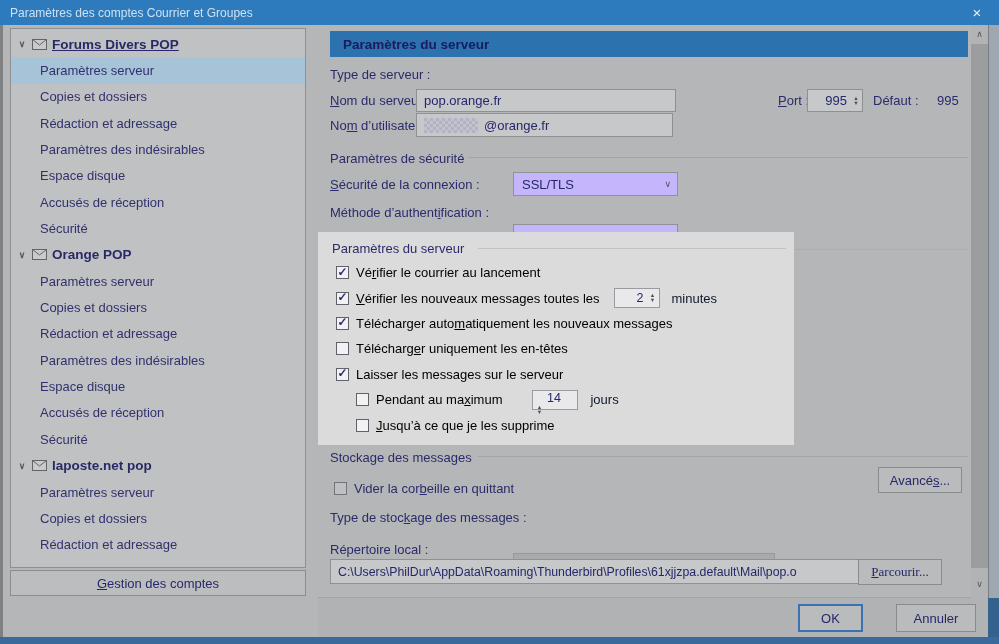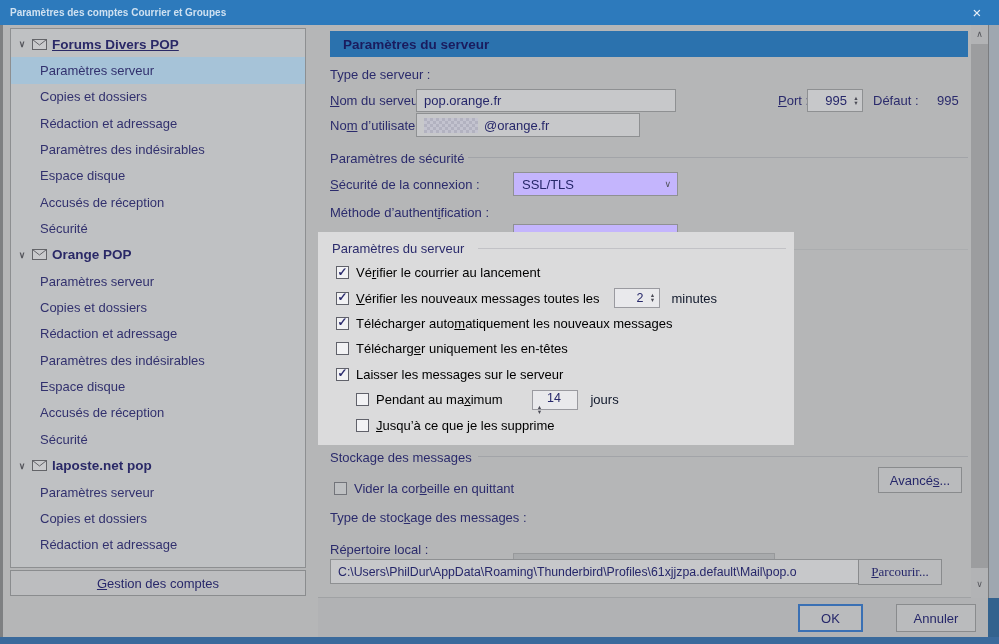--- a/index.html
+++ b/index.html
@@ -5,21 +5,21 @@
   html,body{margin:0;padding:0;}
   #screen{position:relative;width:999px;height:644px;overflow:hidden;
     background:#b5b6b7;font-family:"Liberation Sans",sans-serif;color:#2b2b6c;}
   .abs{position:absolute;}
   .row{position:absolute;display:flex;align-items:center;}
   .lbl{color:#2b2b6c;font-size:13px;white-space:nowrap;}
   u{text-decoration:underline;}
 
   
   #titlebar{left:0;top:0;width:999px;height:25px;background:#2d7abc;display:flex;align-items:center;}
-  #titlebar .t{color:#cfe1f1;font-size:10px;padding-left:10px;font-weight:bold;}
+  #titlebar .t{color:#cfe1f1;font-size:12px;padding-left:10px;}
   #close{position:absolute;right:8px;top:0;width:28px;height:25px;display:flex;align-items:center;justify-content:center;color:#eaf2fa;font-size:15px;}
 
   
   #left-sliver{left:0;top:25px;width:3px;height:612px;background:#7e8082;}
   #right-strip{left:988px;top:25px;width:11px;height:573px;background:#9fa7b0;border-left:1px solid #7b7d80;}
   #right-strip-blue{left:988px;top:598px;width:11px;height:46px;background:#33628e;}
   #bottom-strip{left:0;top:637px;width:999px;height:7px;background:#3a6a9c;}
 
   
   #account-list{left:10px;top:28px;width:296px;height:540px;background:#bfc1c3;border:1px solid #8d8f91;box-sizing:border-box;overflow:hidden;padding-top:2px;}
@@ -218,21 +218,21 @@
   <div class="row" style="left:873px;top:89px;height:23px;">
     <span class="lbl">Défaut :</span>
   </div>
   <div class="row" style="left:937px;top:89px;height:23px;">
     <span class="lbl">995</span>
   </div>
 
   <div class="row" style="left:330px;top:113px;height:24px;">
     <span class="lbl">No<u>m</u> d’utilisateur :</span>
   </div>
-  <div class="tfield abs" style="left:416px;top:113px;width:224px;height:24px;">
+  <div class="tfield abs" style="left:416px;top:113px;width:257px;height:24px;">
     <span class="blur"></span>
     <span>@orange.fr</span>
   </div>
 
   <div class="row" style="left:330px;top:150px;height:16px;">
     <span class="lbl">Paramètres de sécurité</span>
   </div>
   <div class="groupline" style="left:468px;top:157px;width:500px;"></div>
 
   <div class="row" style="left:330px;top:172px;height:24px;">

